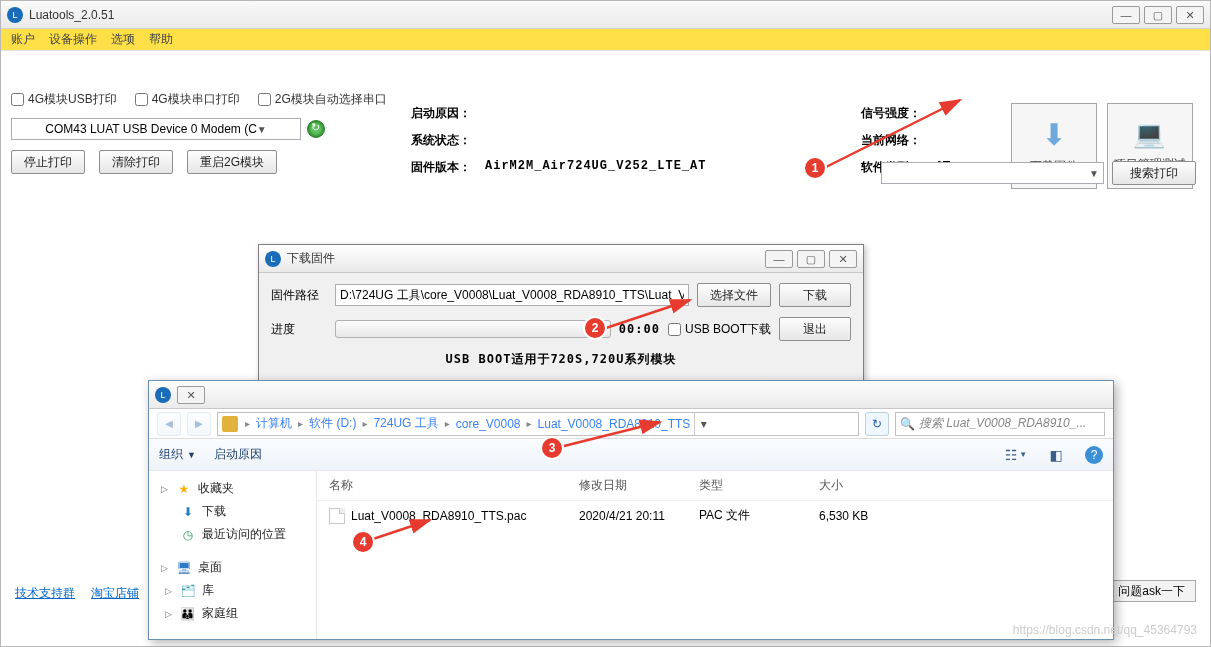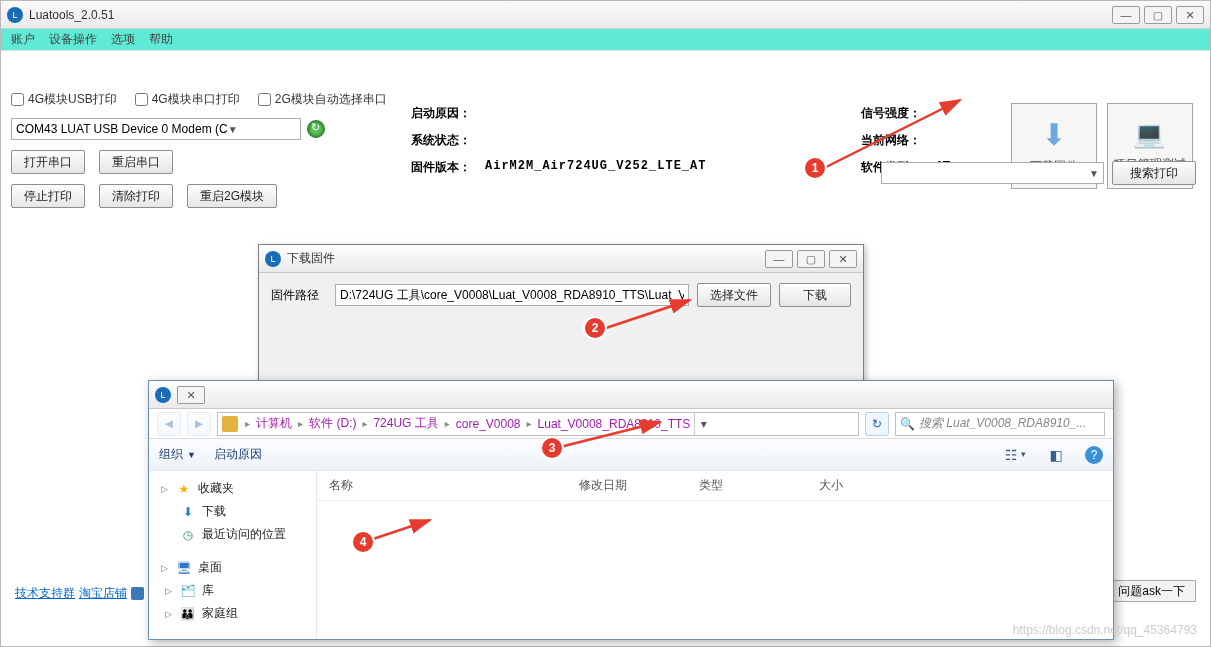--- a/index.html
+++ b/index.html
@@ -6,52 +6,52 @@
 body { width: 1211px; height: 647px; background: #fff; position: relative; overflow: hidden; }
 
 
 .main-window { position: absolute; left: 0; top: 0; width: 1211px; height: 647px; border: 1px solid #b8b8b8; background: #fff; }
 .titlebar { height: 28px; background: linear-gradient(#fafafa,#eaeaea); display: flex; align-items: center; padding: 0 6px; border-bottom: 1px solid #d0d0d0; }
 .titlebar .app-icon { width: 16px; height: 16px; border-radius: 50%; background:#1a6bb8; color:#fff; font-size:9px; display:flex;align-items:center;justify-content:center; margin-right: 6px;}
 .titlebar .title { flex:1; color:#333; }
 .win-controls { display:flex; gap:4px; }
 .win-btn { width: 28px; height: 18px; border: 1px solid #9a9a9a; border-radius:2px; background:#f4f4f4; text-align:center; line-height:16px; font-size:11px; color:#555; }
 
-.menubar { height: 22px; display:flex; align-items:center; gap: 14px; padding: 0 10px; background:#5eead4; border-bottom:1px solid #e0e0e0; color:#444;}
+.menubar { height: 22px; display:flex; align-items:center; gap: 14px; padding: 0 10px; background:#fde047; border-bottom:1px solid #e0e0e0; color:#444;}
 .menubar span { cursor:default; }
 
 .top-panel { padding: 8px 10px 4px 10px; display:flex; }
 .top-left { width: 400px; margin-top: 32px; }
 .checkrow { display:flex; gap:18px; margin-bottom:10px; align-items:center;}
 .chk { display:flex; align-items:center; gap:4px; color:#333;}
 .chk input { width:13px; height:13px; }
 
 .combo-row { display:flex; align-items:center; gap:6px; margin-bottom:10px;}
-.combo { width: 290px; height: 22px; border:1px solid #abadb3; background:#fff; padding:0 4px; display:flex; align-items:center; justify-content:flex-start;}
+.combo { width: 290px; height: 22px; border:1px solid #abadb3; background:#fff; padding:0 4px; display:flex; align-items:center; justify-content:center;}
 .combo .arrow { font-size:10px; color:#555;}
 .refresh-icon { width:18px;height:18px;border-radius:50%;background:radial-gradient(circle,#5bbf5b 40%,#2e8f2e 70%); border:1px solid #2e7f2e; position:relative;}
 .refresh-icon::after{content:"↻";position:absolute;left:3px;top:0;color:#fff;font-size:11px;}
 
 .btn { min-width:72px; height:24px; border:1px solid #8e8e8e; background:linear-gradient(#fdfdfd,#e6e6e6); padding:0 12px; display:inline-flex; align-items:center; justify-content:center; color:#222; border-radius:2px;}
 .btn-row { display:flex; gap:14px; margin-bottom:10px;}
 
 .info-grid { display:grid; grid-template-columns: 74px 1fr; row-gap:10px; color:#000; font-weight:700; margin-top:2px;}
 .info-grid .val { font-weight:700; font-family:Liberation Mono, monospace; letter-spacing:1px;}
 .info-right { display:grid; grid-template-columns:74px 1fr; row-gap:10px; font-weight:700; margin-top:2px; margin-left:90px;}
 
 .big-buttons { display:flex; gap:10px; margin-left:20px;}
 .big-btn { width:86px; height:86px; border:1px solid #a5a5a5; background:#f6f6f6; display:flex; flex-direction:column; align-items:center; justify-content:center; gap:6px; color:#444;}
 .big-btn .icn { font-size:30px; color:#6fa8dc;}
 
 .search-row { position:absolute; top:160px; right:14px; left:880px; display:flex; align-items:center; gap:8px;}
 .search-row .sel { flex:1; height:22px; border:1px solid #abadb3; background:#fff; display:flex; justify-content:flex-end; align-items:center; padding-right:4px;}
 .search-row .sel .arrow{font-size:10px;color:#555;}
 .search-row .btn { min-width: 84px;}
 
-.links-row { position:absolute; left:14px; bottom:44px; display:flex; gap:4px; align-items:center;}
+.links-row { position:absolute; left:14px; bottom:44px; display:flex; gap:16px; align-items:center;}
 .links-row a { color:#0066cc; text-decoration:underline; font-size:12px;}
 .corner-icon { width:13px;height:13px; background:#3b78b5; border-radius:2px;}
 .ask-btn { position:absolute; right:14px; bottom:44px; height:22px; border:1px solid #aaa; padding:0 10px; display:flex; align-items:center; background:#f3f3f3;}
 
 
 .dlg-firmware { position:absolute; left:258px; top:244px; width:606px; height:150px; border:1px solid #7f7f7f; background:#f0f0f0; box-shadow:2px 2px 6px rgba(0,0,0,.25);}
 .dlg-title { height:28px; background:linear-gradient(#fff,#e9e9e9); border-bottom:1px solid #c8c8c8; display:flex; align-items:center; padding:0 6px;}
 .dlg-title .app-icon{width:16px;height:16px;border-radius:50%;background:#1a6bb8;color:#fff;font-size:9px;display:flex;align-items:center;justify-content:center;margin-right:6px;}
 .dlg-title .t { flex:1; color:#333;}
 .dlg-body { padding:10px 12px;}
@@ -65,21 +65,21 @@
 
 
 .dlg-file { position:absolute; left:148px; top:380px; width:966px; height:260px; border:1px solid #6b8fb0; background:#fff; box-shadow:3px 3px 10px rgba(0,0,0,.3);}
 .dlg-file .dlg-title { background:linear-gradient(#fdfdfd,#eaeaea);}
 .crumb-bar { height:30px; border-bottom:1px solid #ddd; display:flex; align-items:center; padding:0 8px; gap:6px;}
 .nav-arrow { width:24px;height:24px;border:1px solid #bcd0e0;border-radius:3px;background:linear-gradient(#f6faff,#e2eefb);display:flex;align-items:center;justify-content:center;color:#2961a5;font-size:13px;}
 .nav-arrow.disabled{opacity:.4;}
 .crumb-box { flex:1; height:24px; border:1px solid #c0c0c0; display:flex; align-items:center; padding:0 4px; gap:2px;}
 .crumb-box .drive-icon{width:16px;height:16px;background:#e2b33c;border-radius:2px;margin-right:3px;}
 .crumb-box .arr{color:#888;font-size:10px;padding:0 2px;}
-.crumb-box .seg{color:#a21caf;padding:0 2px;}
+.crumb-box .seg{color:#3b82f6;padding:0 2px;}
 .crumb-end { width:18px; display:flex; align-items:center; justify-content:center; color:#555; border-left:1px solid #ccc; height:100%;}
 .crumb-refresh{width:24px;height:24px;border:1px solid #bcd0e0;border-radius:3px;background:#eef6ff;display:flex;align-items:center;justify-content:center;color:#2961a5;}
 .search-box { width:210px; height:24px; border:1px solid #c0c0c0; display:flex; align-items:center; padding:0 4px; color:#888; font-style:italic;}
 .search-box .mag{font-style:normal;margin-right:4px;color:#5a7aa5;}
 
 .toolbar2 { height:32px; border-bottom:1px solid #e6e6e6; display:flex; align-items:center; padding:0 10px; gap:18px; background:linear-gradient(#fafcff,#eef3f9);}
 .toolbar2 .org { color:#1f3f6e; display:flex; align-items:center; gap:4px;}
 .toolbar2 .org .dd{font-size:9px;}
 .toolbar2 .spacer{flex:1;}
 .tb-icon { width:22px;height:22px;border:1px solid transparent;display:flex;align-items:center;justify-content:center;color:#3a5f8a;font-size:14px;}
@@ -149,24 +149,20 @@
           </label>
       </div>
       <div class="combo-row">
         <div class="combo">
           <span>COM43 LUAT USB Device 0 Modem (C</span>
           <span class="arrow">▼</span>
         </div>
         <div class="refresh-icon"></div>
       </div>
       <div class="btn-row">
-        <div class="btn">打开串口</div>
-        <div class="btn">重启串口</div>
-      </div>
-      <div class="btn-row">
         <div class="btn">停止打印</div>
         <div class="btn">清除打印</div>
         <div class="btn">重启2G模块</div>
       </div>
     </div>
 
     <div style="flex:1; display:flex;margin-top:44px;">
       <div style="width:360px;">
         <div class="info-grid">
           <div>启动原因：</div>
@@ -225,20 +221,31 @@
       <div class="win-btn">✕</div>
     </div>
   </div>
   <div class="dlg-body">
     <div class="fw-row">
       <div class="lbl">固件路径</div>
       <input type="text" value="D:\724UG 工具\core_V0008\Luat_V0008_RDA8910_TTS\Luat_V0008_RDA8" style="">
       <div class="btn">选择文件</div>
       <div class="btn">下载</div>
     </div>
+    <div class="fw-row">
+      <div class="lbl">进度</div>
+      <div class="progress"></div>
+      <div class="time">00:00</div>
+      <label class="usbchk">
+          <input type="checkbox" style="">
+          <span>USB BOOT下载</span>
+        </label>
+      <div class="btn">退出</div>
+    </div>
+    <div class="boot-note">USB BOOT适用于720S,720U系列模块</div>
   </div>
 </div>
 
 <div class="dlg-file">
   <div class="dlg-title">
     <div class="app-icon">L</div>
     <div class="win-controls">
       <div class="win-btn">✕</div>
     </div>
   </div>
@@ -309,20 +316,29 @@
           <span class="ico home">👪</span>
           <span>家庭组</span>
         </div>
     </div>
     <div class="file-list">
       <div class="cols">
         <div>名称</div>
         <div>修改日期</div>
         <div>类型</div>
         <div>大小</div>
+      </div>
+      <div class="row">
+        <div class="fname">
+            <span class="file-icon"></span>
+            <span>Luat_V0008_RDA8910_TTS.pac</span>
+          </div>
+        <div>2020/4/21 20:11</div>
+        <div>PAC 文件</div>
+        <div>6,530 KB</div>
       </div>
     </div>
   </div>
 </div>
 
 <svg class="anno" width="1211" height="647">
   <defs>
       <marker id="ah" markerWidth="10" markerHeight="10" refX="8" refY="3" orient="auto">
         <path d="M0,0 L9,3 L0,6 Z" fill="#e63b2e"></path>
       </marker>

